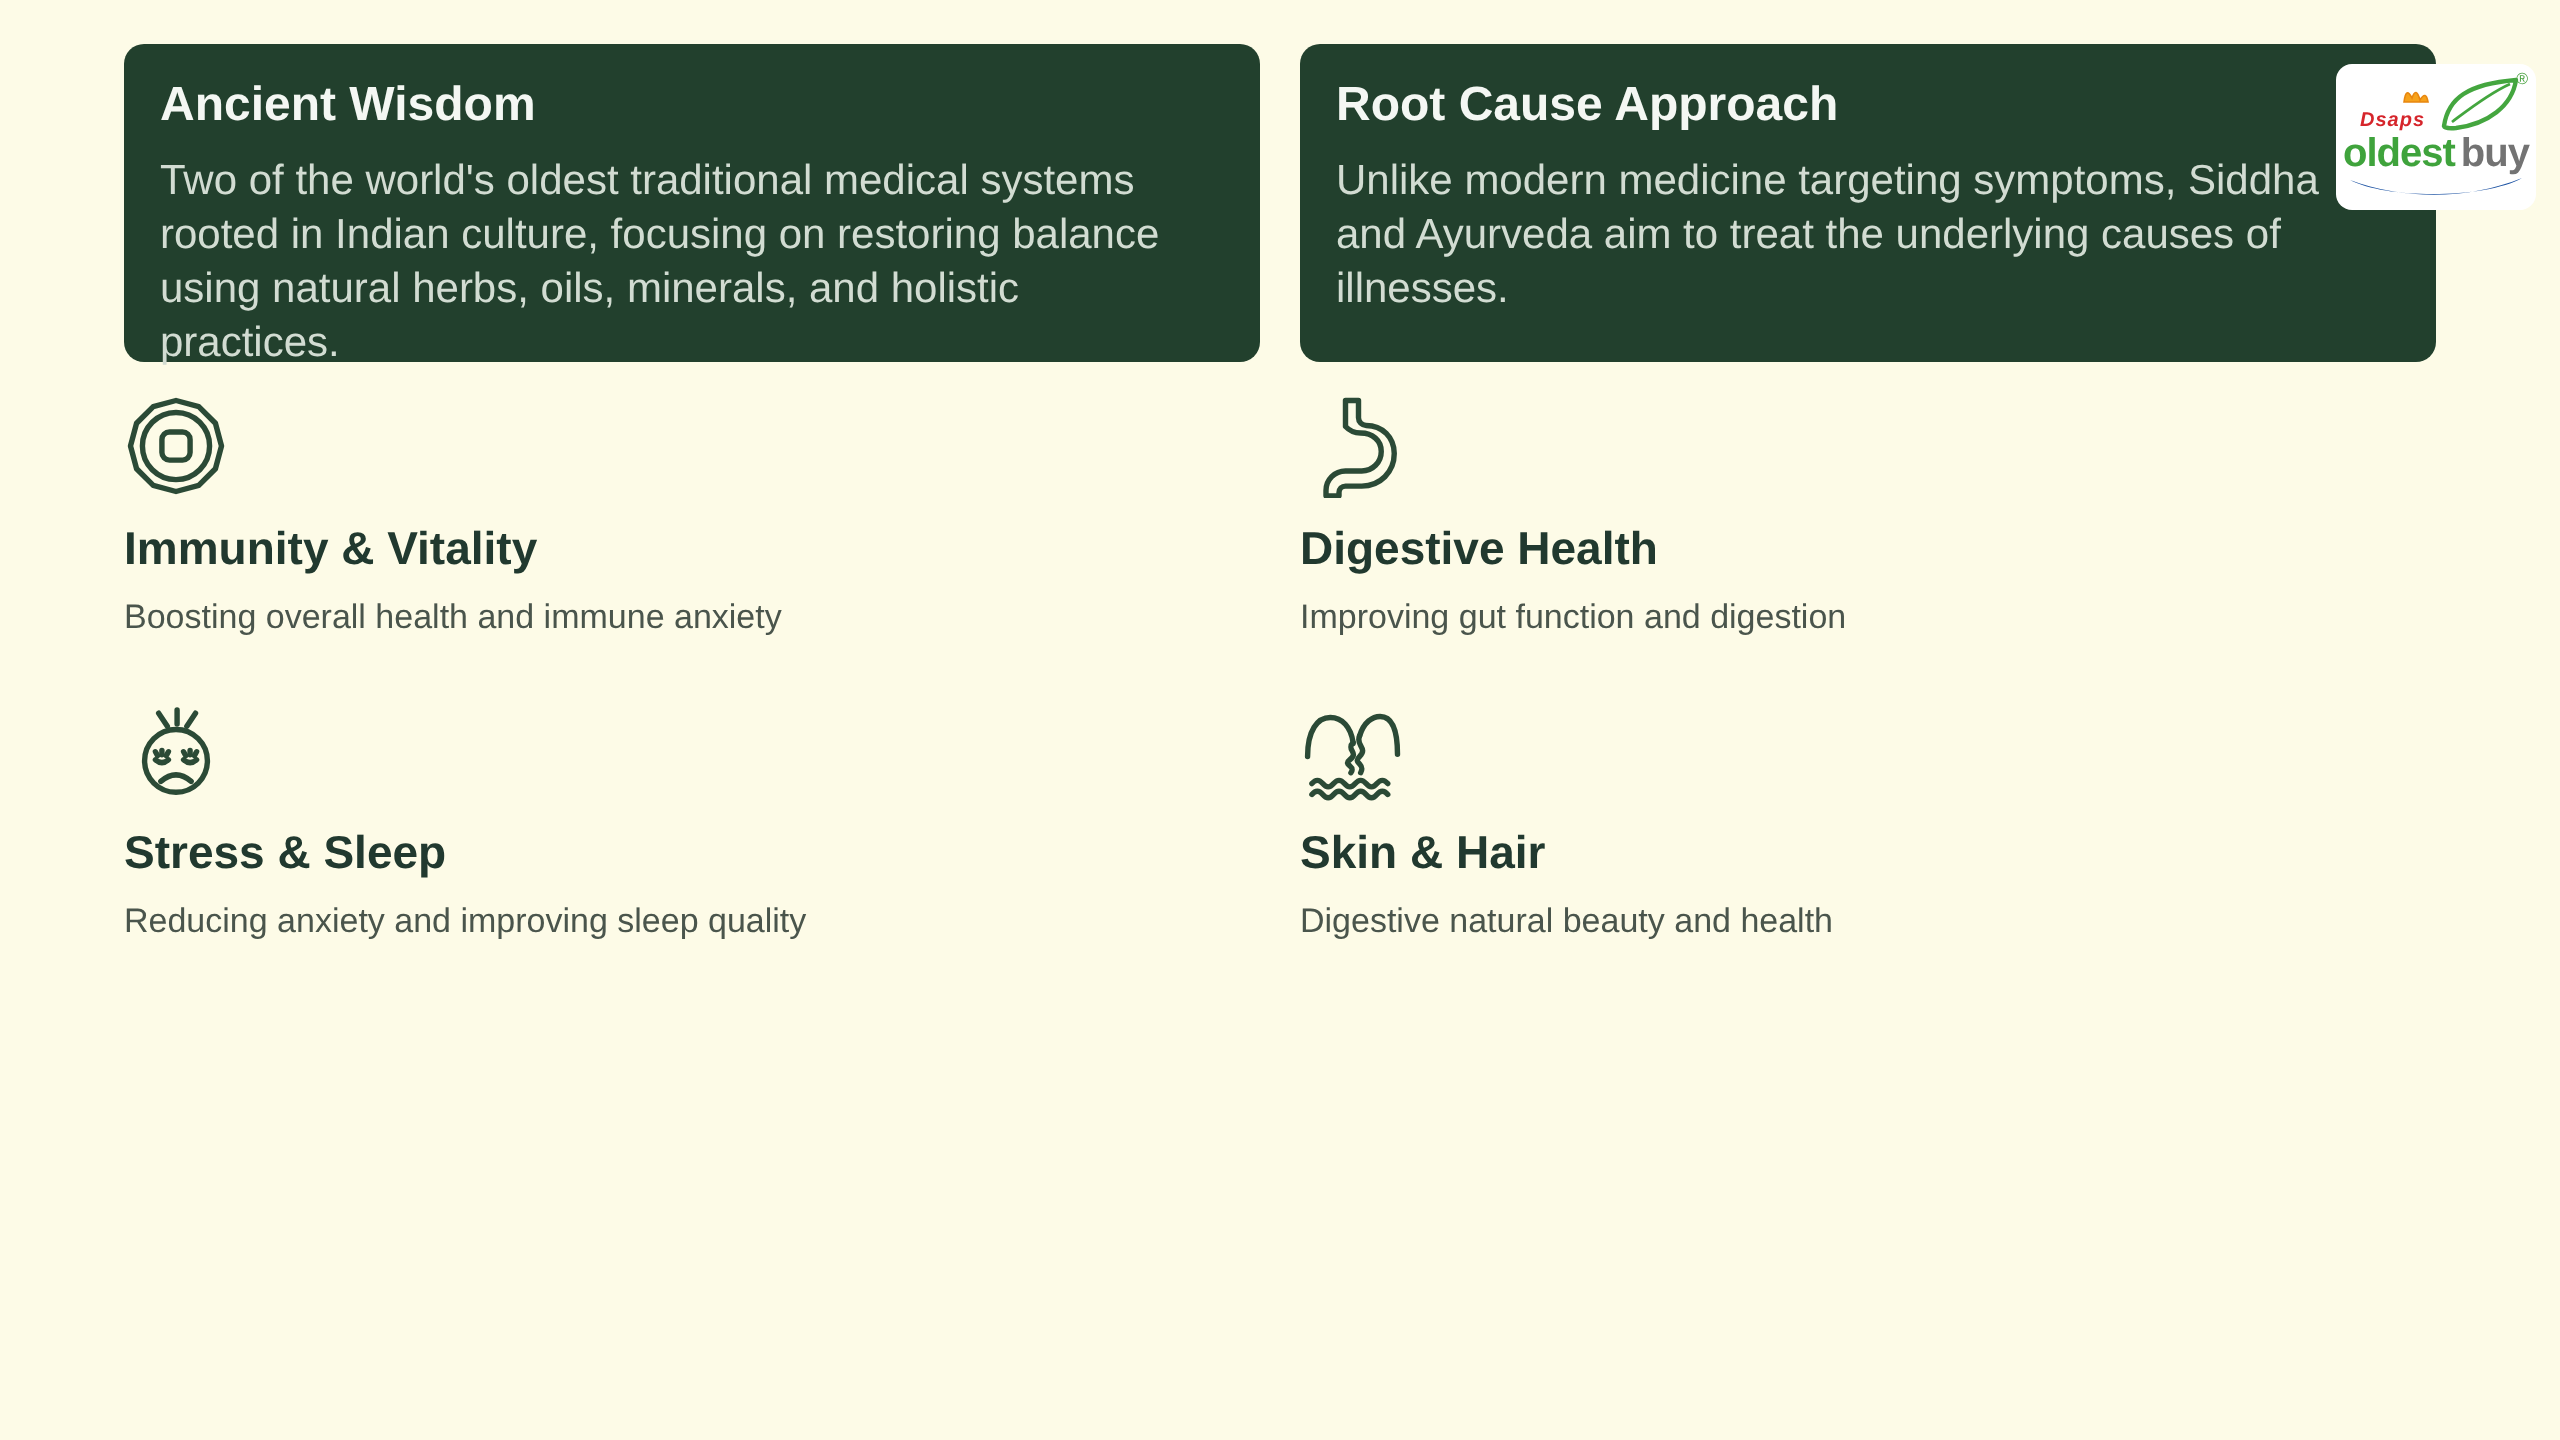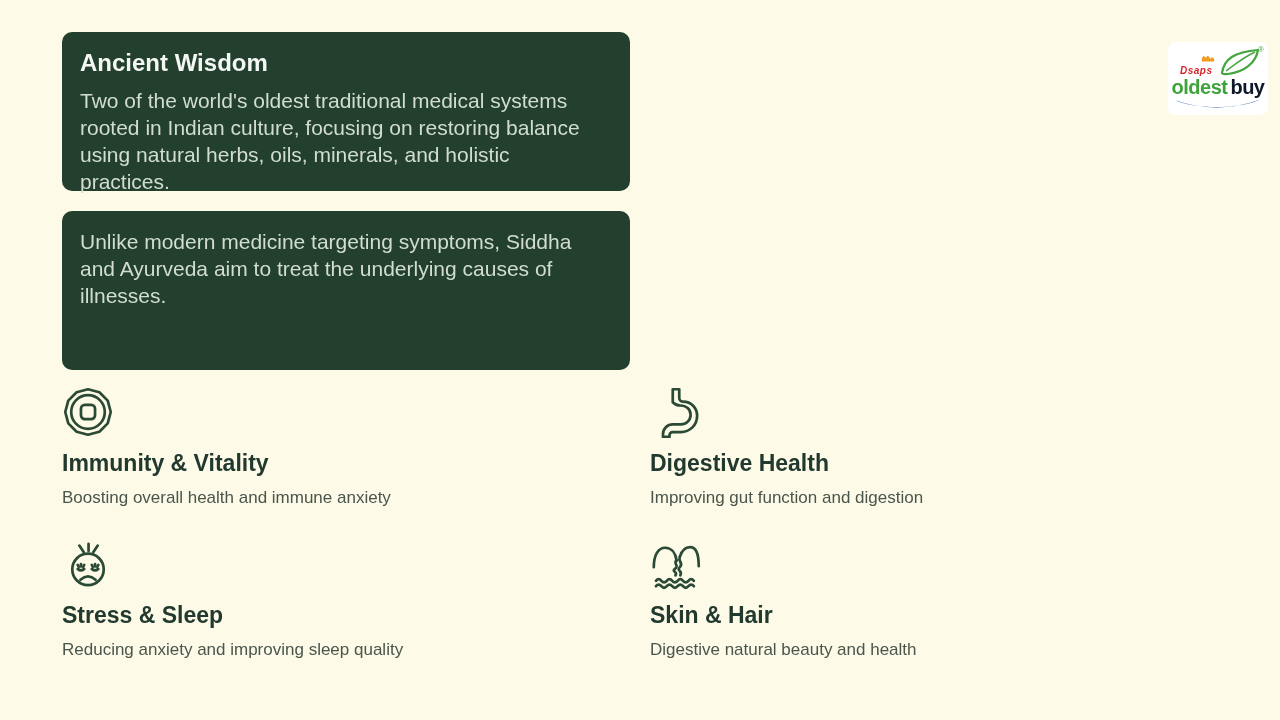--- a/index.html
+++ b/index.html
@@ -53,25 +53,25 @@
   }
   .logo-reg {
     position: absolute;
     right: 0;
     top: -2px;
     font-size: 8px;
     color: #4AA341;
   }
   .logo-name { font-size: 20px; font-weight: 800; letter-spacing: -0.5px; line-height: 20px; }
   .logo-ayush { color: #3FA33C; }
-  .logo-buy { color: #0f172a; margin-left: 3px; }
+  .logo-buy { color: #737373; margin-left: 3px; }
   .logo-swoosh { display: block; margin-top: 1px; }
 
   
-  .cards { display: flex; gap: 20px; margin-top: 32px; flex-direction: column; }
+  .cards { display: flex; gap: 20px; margin-top: 22px; }
   .card {
     width: 568px;
     height: 159px;
     background: #22402D;
     border-radius: 10px;
     padding: 17px 26px 18px 18px;
   }
   .card-title {
     font-size: 24px;
     font-weight: 700;
@@ -134,20 +134,21 @@
     </svg>
   </div>
 
 
   <div class="cards">
     <div class="card">
       <div class="card-title">Ancient Wisdom</div>
       <div class="card-body">Two of the world's oldest traditional medical systems rooted in Indian culture, focusing on restoring balance using natural herbs, oils, minerals, and holistic practices.</div>
     </div>
     <div class="card">
+      <div class="card-title">Root Cause Approach</div>
       <div class="card-body">Unlike modern medicine targeting symptoms, Siddha and Ayurveda aim to treat the underlying causes of illnesses.</div>
     </div>
   </div>
 
   <div class="features">
 
     <div class="feature">
       <div class="icon-wrap">
         <svg width="52" height="52" viewBox="0 0 48 48">
           <polygon class="ic" points="45,24 42.2,34.5 34.5,42.2 24,45 13.5,42.2 5.8,34.5 3,24 5.8,13.5 13.5,5.8 24,3 34.5,5.8 42.2,13.5"></polygon>

